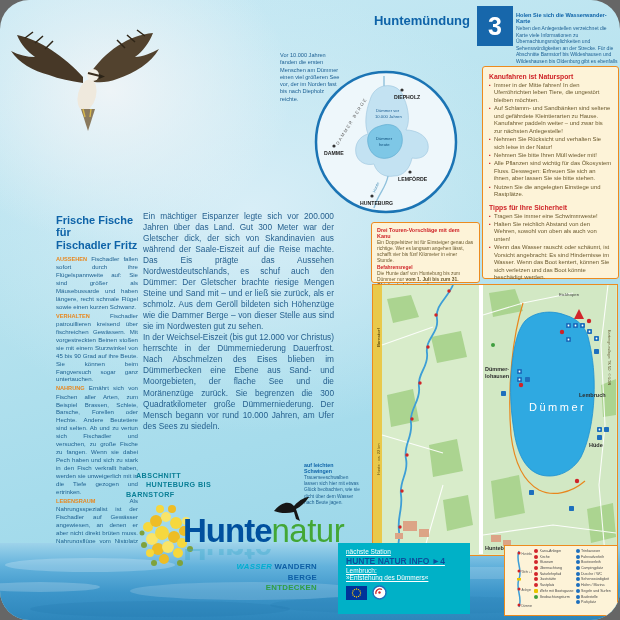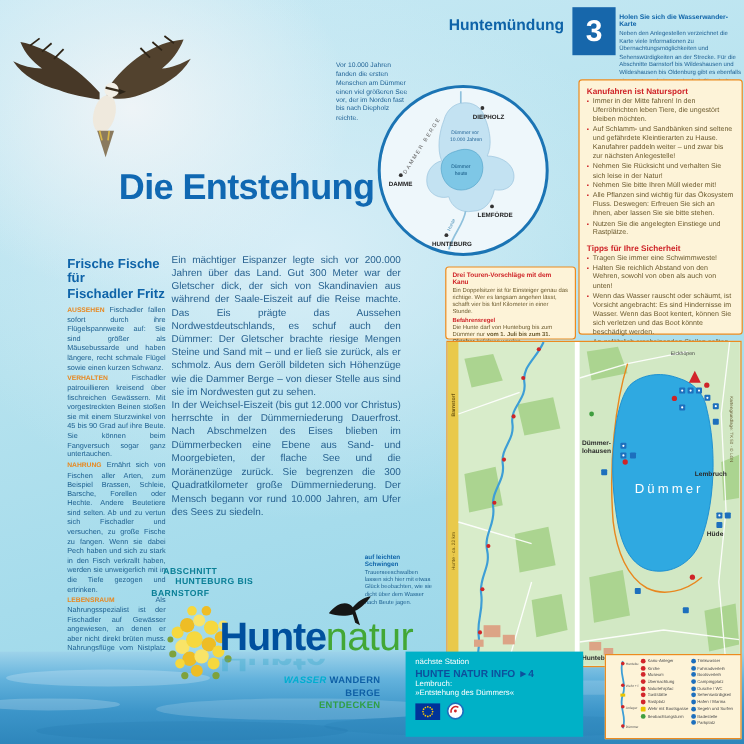--- a/index.html
+++ b/index.html
@@ -1,21 +1,21 @@
 <!DOCTYPE html>
 <html><head>
 <meta charset="utf-8">
 <style>
   html,body{margin:0;padding:0;background:#666;}
   .poster{position:relative;width:620px;height:620px;overflow:hidden;
     font-family:"Liberation Sans",sans-serif;
     background:
       radial-gradient(ellipse 260px 220px at 110px 90px, #eef4f7 0%, rgba(238,244,247,0) 70%),
       radial-gradient(ellipse 430px 310px at 250px 210px, #d8eef7 0%, rgba(216,238,247,0) 72%),
-      linear-gradient(165deg,#c8e9f4 0%,#b5e2ee 40%,#a6dcec 65%,#93d3e7 100%);}
+      linear-gradient(165deg,#c8e9f4 0%,#b5e2ee 40%,#a6dcec 65%,#93d3e7 100%); border-radius: 29px;}
   .abs{position:absolute;}
   
   .station{left:330px;top:13px;width:140px;text-align:right;font-size:13px;font-weight:bold;color:#0e63a8;}
   .stnum{left:477px;top:6px;width:36px;height:40px;background:#1767ab;color:#fff;font-size:25px;font-weight:bold;
     display:flex;align-items:center;justify-content:center;}
   .karte{left:516px;top:12px;width:103px;color:#1c5f93;}
   .karte h4{margin:0 0 1px 0;font-size:5.6px;color:#0e63a8;}
   .karte p{margin:0;font-size:5px;line-height:1.32;}
   .karte b{color:#0e4f8c;}
   
@@ -56,21 +56,21 @@
   .abschnitt{left:126px;top:471px;z-index:2;color:#0a7f96;font-weight:bold;font-size:7.2px;letter-spacing:.4px;line-height:1.3;}
   .flower{left:136px;top:497px;z-index:2;}
   .tern{left:272px;top:495px;z-index:2;}
   .logo{left:183px;top:512px;z-index:3;white-space:nowrap;}
   .logo .l1{font-size:33px;font-weight:800;color:#00509e;letter-spacing:-1px;}
   .logo .l2{font-size:33px;font-weight:400;color:#43a735;letter-spacing:-0.5px;}
   .logo-ref{left:183px;top:549px;z-index:2;font-size:33px;font-weight:800;color:#39a9cc;letter-spacing:-1px;
     transform:scaleY(-1);opacity:.38;height:18px;overflow:hidden;filter:blur(.5px);}
   .tagline{left:205px;top:562px;width:112px;z-index:3;text-align:right;font-weight:bold;font-size:7.8px;letter-spacing:.3px;line-height:1.35;}
   .tg-c{color:#00aed0;font-style:italic;} .tg-b{color:#0e5fa5;} .tg-g{color:#2f9e44;padding-left:45px;}
-  .nextbox{left:338px;top:543px;width:148px;height:71px;background:#00b1c7;z-index:3;box-sizing:border-box;padding:5px 8px;color:#fff;}
+  .nextbox{left:338px;top:543px;width:132px;height:71px;background:#00b1c7;z-index:3;box-sizing:border-box;padding:5px 8px;color:#fff;text-decoration:underline;}
   .nextbox .nl{font-size:6.5px;}
   .nextbox .nt{font-size:8.5px;font-weight:bold;color:#0d4f9c;margin:1px 0;}
   .logos{display:flex;gap:5px;margin-top:4px;align-items:center;}
   .legend{left:504px;top:545px;width:114px;height:71px;z-index:4;background:#fdf3d8;border:1.2px solid #ec8b1f;
     box-sizing:border-box;padding:3px 2px 2px 3px;display:flex;gap:2px;}
   .lg-col{flex:1;min-width:0;}
   .lg-row{display:flex;align-items:center;gap:1.5px;margin-bottom:1.7px;}
   .lg-ic{width:4px;height:4px;border-radius:50%;flex:0 0 4px;}
   .ic-red{background:#d2252b;} .ic-blue{background:#1d6fbd;} .ic-yel{background:#e8c400;border-radius:1px;} .ic-grn{background:#3f9e3f;}
   .lg-row span.t{font-size:3.6px;color:#4a4a4a;white-space:nowrap;overflow:hidden;}
@@ -126,21 +126,20 @@
       <text x="18" y="72" font-size="4.5" fill="#666" letter-spacing="1.5" transform="rotate(-58 24 68)">DAMMER BERGE</text>
       <text x="62" y="42" font-size="4.2" fill="#1c5f93">Dümmer vor</text>
       <text x="61" y="47.5" font-size="4.2" fill="#1c5f93">10.000 Jahren</text>
       <text x="62" y="70" font-size="4.2" fill="#0d4f7c">Dümmer</text>
       <text x="65" y="75.5" font-size="4.2" fill="#0d4f7c">heute</text>
       <text x="58" y="122" font-size="4" fill="#4a90b8" transform="rotate(-65 60 120)">Hunte</text>
     </g>
   </svg>
 
   <div class="abs title">
-    <div>Die Entstehung</div>
   </div>
 
   <div class="abs fisch">
     <h3><span>Frische Fische für</span><br>
         <span>Fischadler Fritz</span></h3>
     <p><span class="lead">AUSSEHEN</span> <span>Fischadler fallen sofort durch ihre Flügelspannweite auf: Sie sind größer als Mäusebussarde und haben längere, recht schmale Flügel sowie einen kurzen Schwanz.</span></p>
     <p><span class="lead">VERHALTEN</span> <span>Fischadler patrouillieren kreisend über fischreichen Gewässern. Mit vorgestreckten Beinen stoßen sie mit einem Sturzwinkel von 45 bis 90 Grad auf ihre Beute. Sie können beim Fangversuch sogar ganz untertauchen.</span></p>
     <p><span class="lead">NAHRUNG</span> <span>Ernährt sich von Fischen aller Arten, zum Beispiel Brassen, Schleie, Barsche, Forellen oder Hechte. Andere Beutetiere sind selten. Ab und zu vertun sich Fischadler und versuchen, zu große Fische zu fangen. Wenn sie dabei Pech haben und sich zu stark in den Fisch verkrallt haben, werden sie unweigerlich mit in die Tiefe gezogen und ertrinken.</span></p>
     <p><span class="lead">LEBENSRAUM</span> <span>Als Nahrungsspezialist ist der Fischadler auf Gewässer angewiesen, an denen er aber nicht direkt brüten muss. Nahrungsflüge vom Nistplatz zum Gewässer können mehrere Kilometer betragen. Am Dümmer brütet der Fischadler seit dem Jahr 2004. Es wurden spezielle Nisthilfen für ihn eingerichtet.</span></p>
     <p><span class="lead">GEFÄHRDUNG</span> <span>Obwohl sich die Art immer weiter nach Westen ausbreitet, sind die Bestände im westlichen Tiefland Niedersachsens bedroht. Kein Wunder: Der Ausfall schon eines Brutpaares reißt hier sofort eine Lücke in den ohnehin niedrigen Bestand. Die Mitarbeiter des Naturschutzring Dümmer e.V. überwachen die hiesigen Bestände über die gesamte Brutzeit. Im Internet sind Fotos und Videos vom Brutgeschehen eingestellt, sodass jeder hautnah am Leben der Fischadler teilhaben kann (www.naturschutzring-duemmer.de).</span></p>

